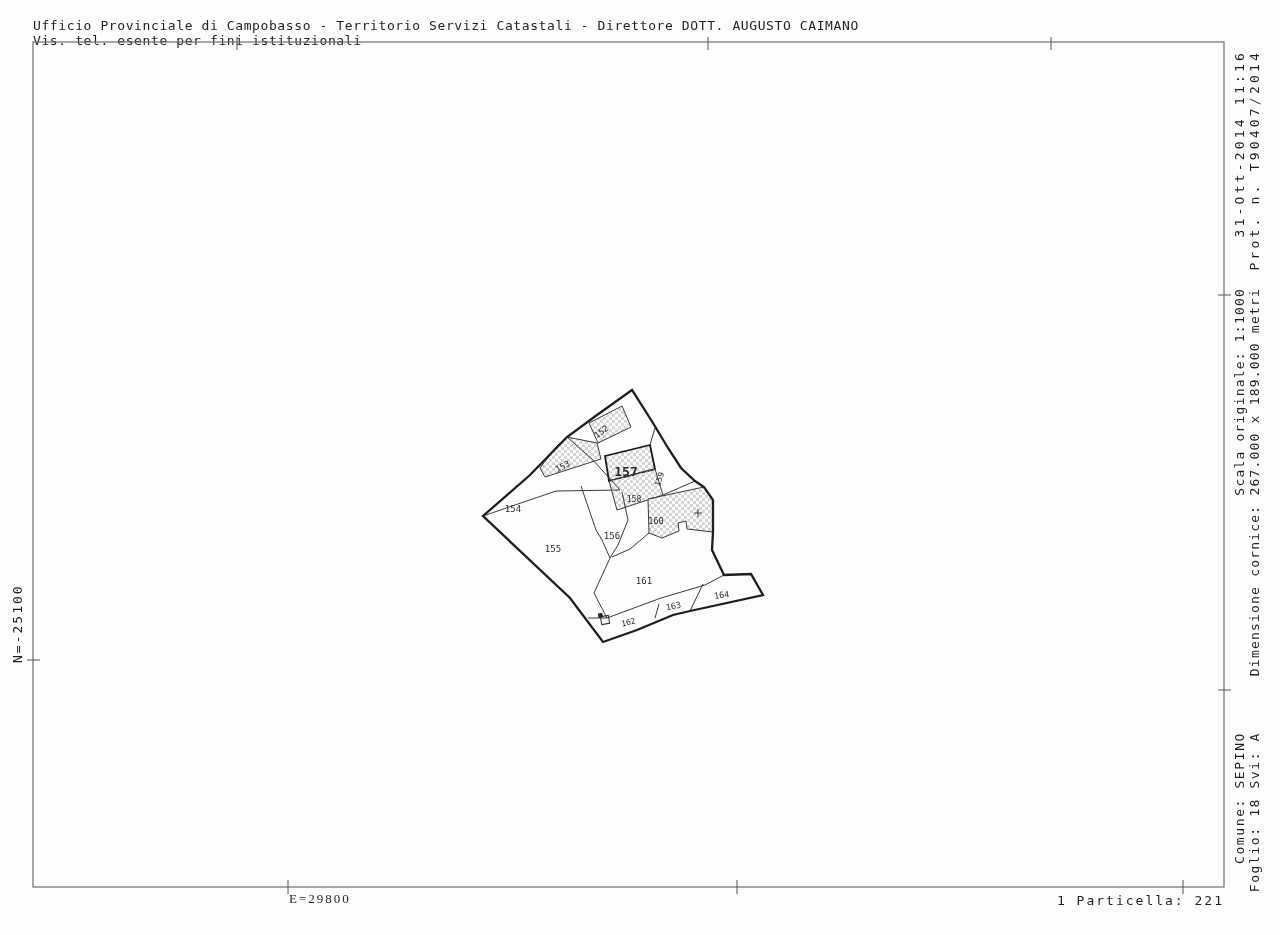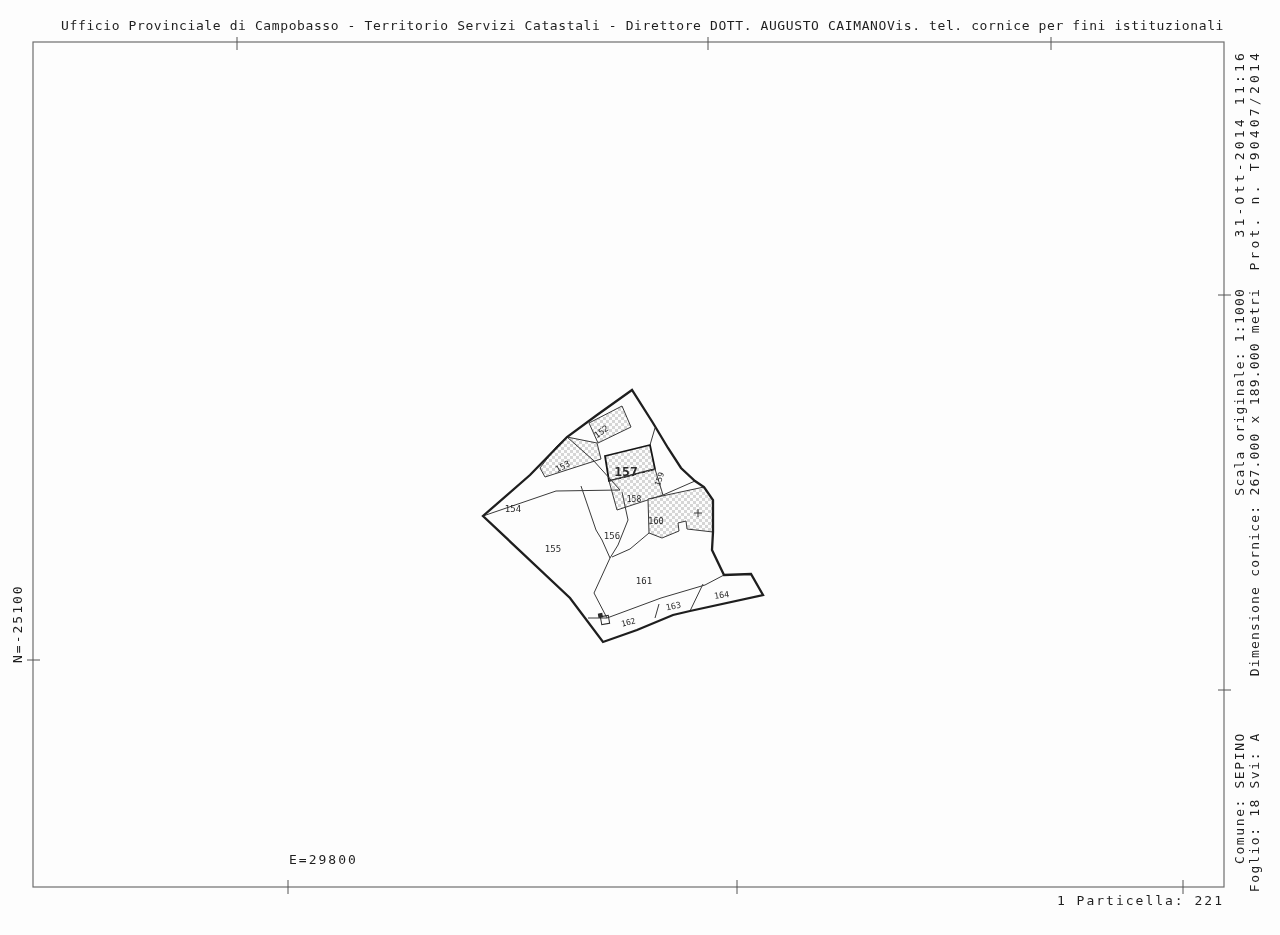--- a/index.html
+++ b/index.html
@@ -1,39 +1,39 @@
 <!DOCTYPE html>
 <html><head>
 <meta charset="utf-8">
 <style>
   html,body{margin:0;padding:0;background:#fdfdfd;width:1280px;height:935px;overflow:hidden;
     font-family:"DejaVu Sans Mono","Liberation Mono",monospace;color:#1f1f1f;}
   .page{position:relative;width:1280px;height:935px;}
   .header{position:absolute;top:18px;left:33px;width:1191px;display:flex;
-    justify-content:flex-end;font-size:13px;letter-spacing:0.6px;white-space:nowrap;}
+    justify-content:space-between;font-size:13px;letter-spacing:0.6px;white-space:nowrap;flex-direction:column;}
   .svgwrap{position:absolute;top:0;left:0;}
   .vtext{position:absolute;white-space:nowrap;font-size:13px;line-height:15px;}
   .vright{right:48px;transform-origin:top right;transform:rotate(-90deg);text-align:right;}
   .vleft{transform-origin:top left;transform:rotate(-90deg);}
   .g1{letter-spacing:3.2px;}
   .g2{letter-spacing:1.2px;}
   .g3{letter-spacing:1.6px;}
   .gn{letter-spacing:2px;}
-  .efoot{position:absolute;top:852px;left:289px;font-size:13px;letter-spacing:2px;}
+  .efoot{position:absolute;top:891px;left:289px;font-size:13px;letter-spacing:2px;font-family:Liberation Serif, serif;}
   .pfoot{position:absolute;top:893px;right:56px;font-size:13px;letter-spacing:2px;}
   svg text{font-family:"DejaVu Sans Mono","Liberation Mono",monospace;fill:#2a2a2a;}
 </style>
 </head>
 <body>
 
 <div class="page">
 
   <div class="header">
     <span>Ufficio Provinciale di Campobasso - Territorio Servizi Catastali - Direttore DOTT. AUGUSTO CAIMANO</span>
-    <span>Vis. tel. cornice per fini istituzionali</span>
+    <span>Vis. tel. esente per fini istituzionali</span>
   </div>
 
   <div class="svgwrap">
   <svg width="1280" height="935" viewBox="0 0 1280 935">
     <defs>
       <pattern id="hatch" width="6" height="6" patternUnits="userSpaceOnUse">
         <rect x="0" y="0" width="3" height="3" fill="#d6d6d6"></rect>
         <rect x="3" y="3" width="3" height="3" fill="#d6d6d6"></rect>
       </pattern>
     </defs>

